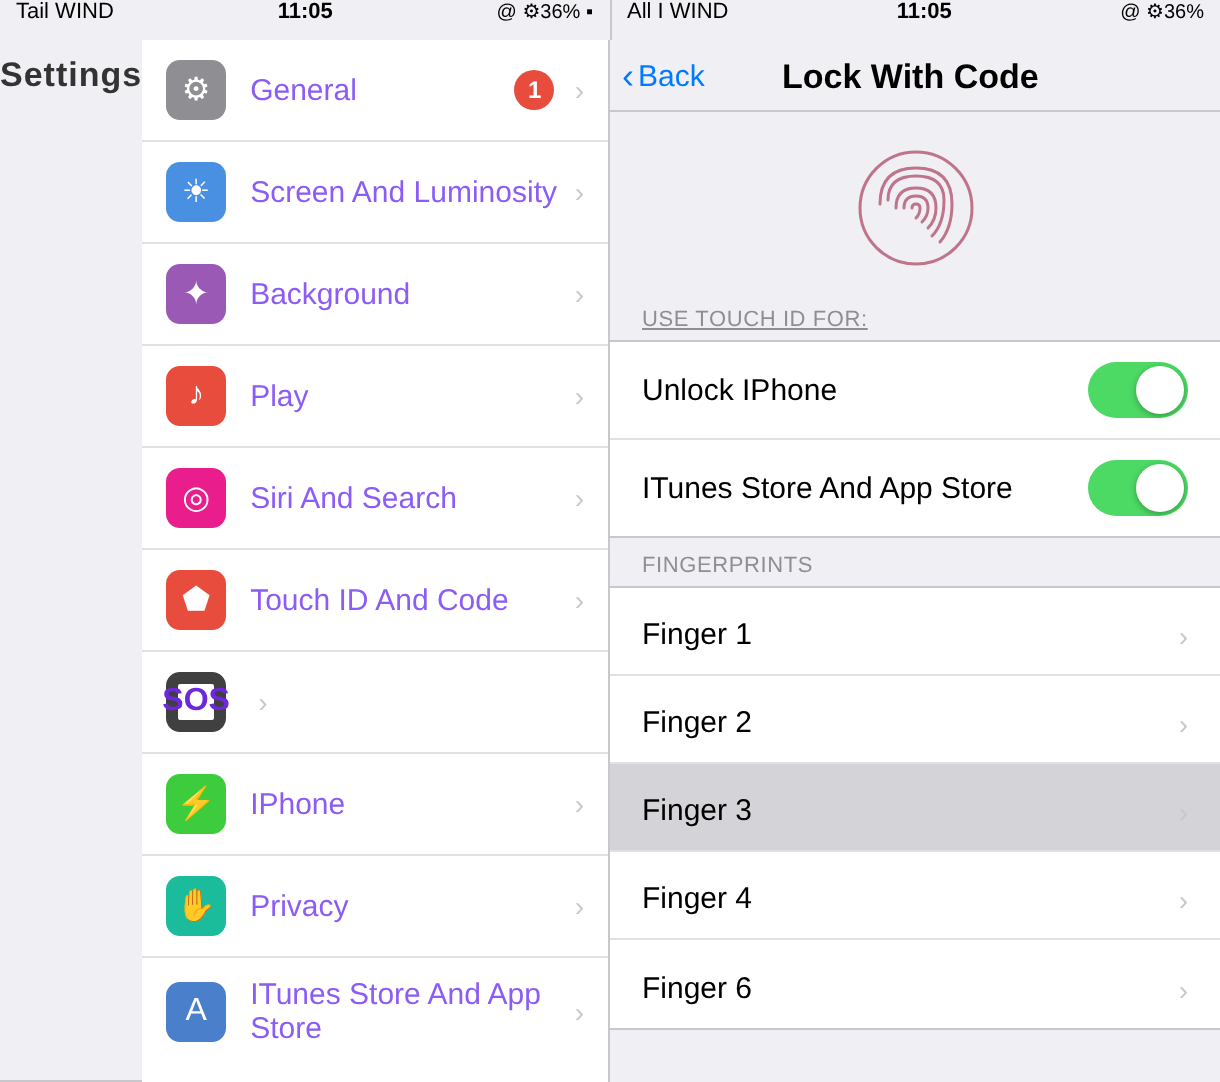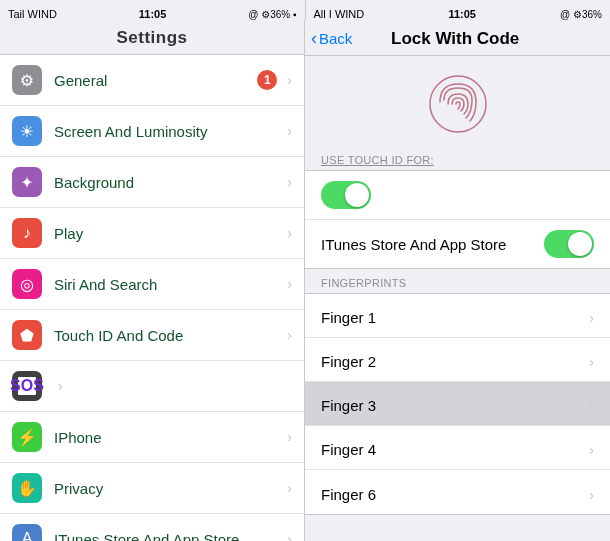--- a/index.html
+++ b/index.html
@@ -16,21 +16,21 @@
     
     .status-bar-row {
       display: flex;
       width: 100%;
       height: 20px;
       background: #efeff4;
     }
     .status-bar {
       flex: 1;
       display: flex;
-      align-items: flex-end;
+      align-items: flex-start;
       justify-content: space-between;
       padding: 0 8px;
       font-size: 11px;
       font-weight: 500;
       color: #000;
     }
     .status-bar .left { display: flex; align-items: center; gap: 4px; }
     .status-bar .center { font-weight: 600; }
     .status-bar .right { display: flex; align-items: center; gap: 3px; font-size: 10px; }
 
@@ -39,21 +39,20 @@
       display: flex;
       flex: 1;
       overflow: hidden;
     }
 
     
     .settings-panel {
       width: 305px;
       background: #efeff4;
       display: flex;
-      flex-direction: column;
       border-right: 1px solid #c8c7cc;
     }
     .settings-header {
       background: #efeff4;
       padding: 8px 0 6px 0;
       text-align: center;
       border-bottom: 1px solid #c8c7cc;
     }
     .settings-header-title {
       font-size: 17px;
@@ -83,21 +82,21 @@
       display: flex;
       align-items: center;
       justify-content: center;
       margin-right: 12px;
       flex-shrink: 0;
       font-size: 16px;
     }
     .settings-item .item-text {
       flex: 1;
       font-size: 15px;
-      color: #14532d;
+      color: #8b5cf6;
     }
     .settings-item .badge {
       background: #e74c3c;
       color: #fff;
       border-radius: 10px;
       min-width: 20px;
       height: 20px;
       display: flex;
       align-items: center;
       justify-content: center;
@@ -357,20 +356,21 @@
         <path d="M24 30 Q24 24 30 24 Q36 24 36 30 Q36 34 33 37" stroke="#c0748a" stroke-width="1.5" fill="none" stroke-linecap="round"></path>
         <path d="M28 30 Q28 28 30 28 Q32 28 32 30 Q32 33 30 35" stroke="#c0748a" stroke-width="1.5" fill="none" stroke-linecap="round"></path>
         <path d="M16 26 Q16 14 30 14 Q44 14 44 26 Q44 38 38 44" stroke="#c0748a" stroke-width="1.5" fill="none" stroke-linecap="round"></path>
         <path d="M12 28 Q12 10 30 10 Q48 10 48 28 Q48 40 42 47" stroke="#c0748a" stroke-width="1.5" fill="none" stroke-linecap="round"></path>
       </svg>
     </div>
 
     <div class="section-label">USE TOUCH ID FOR:</div>
     <div class="toggle-list" id="toggle-list">
     <div class="toggle-item">
+          <span class="toggle-label">Unlock IPhone</span>
           <div class="toggle-switch"></div>
         </div>
         <div class="toggle-item">
           <span class="toggle-label">ITunes Store And App Store</span>
           <div class="toggle-switch"></div>
         </div>
       </div>
 
     <div class="fingerprints-section-label">FINGERPRINTS</div>
     <div class="fingerprint-list" id="fingerprint-list">

